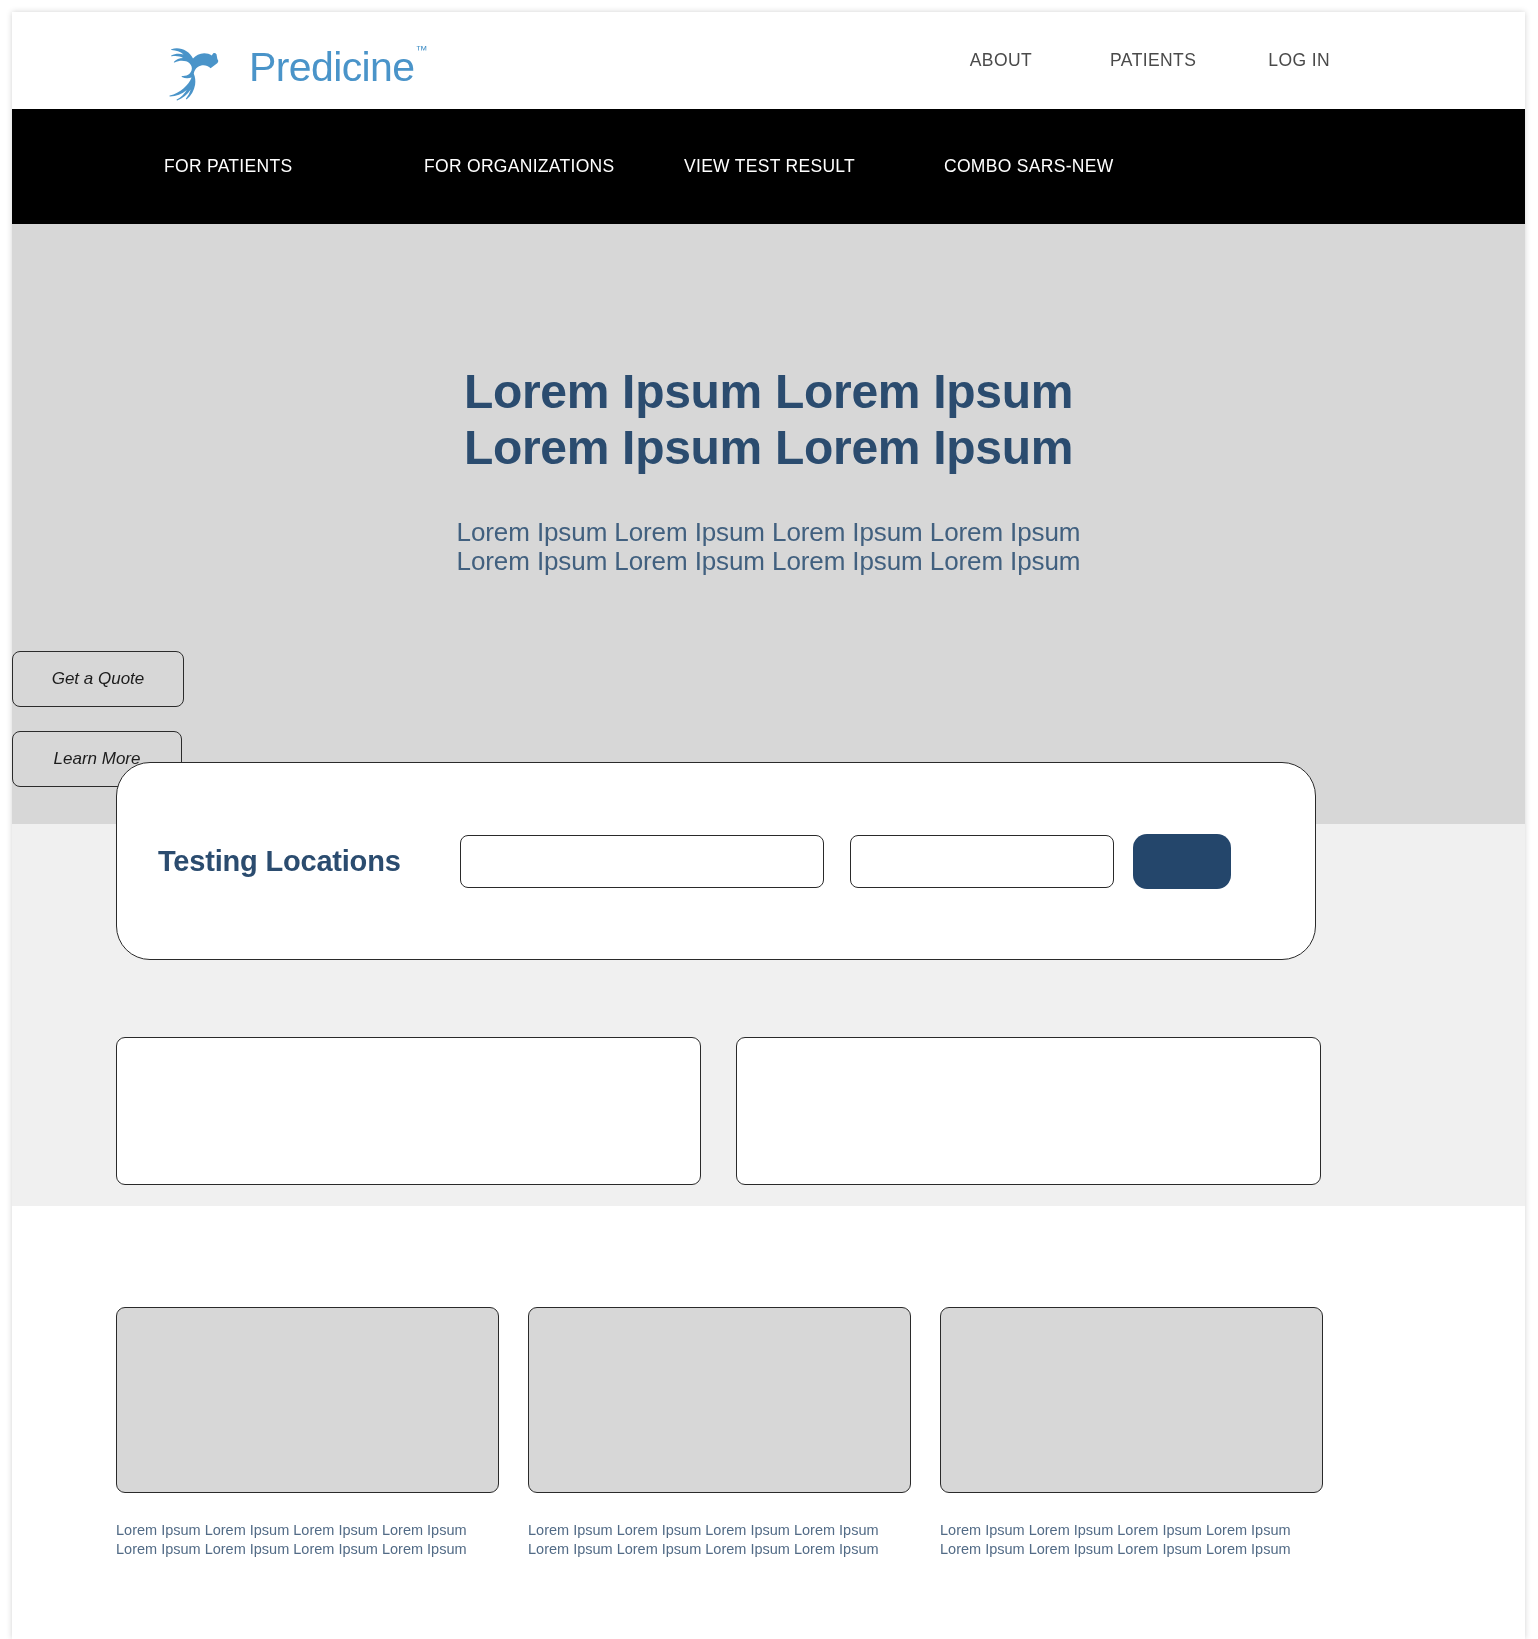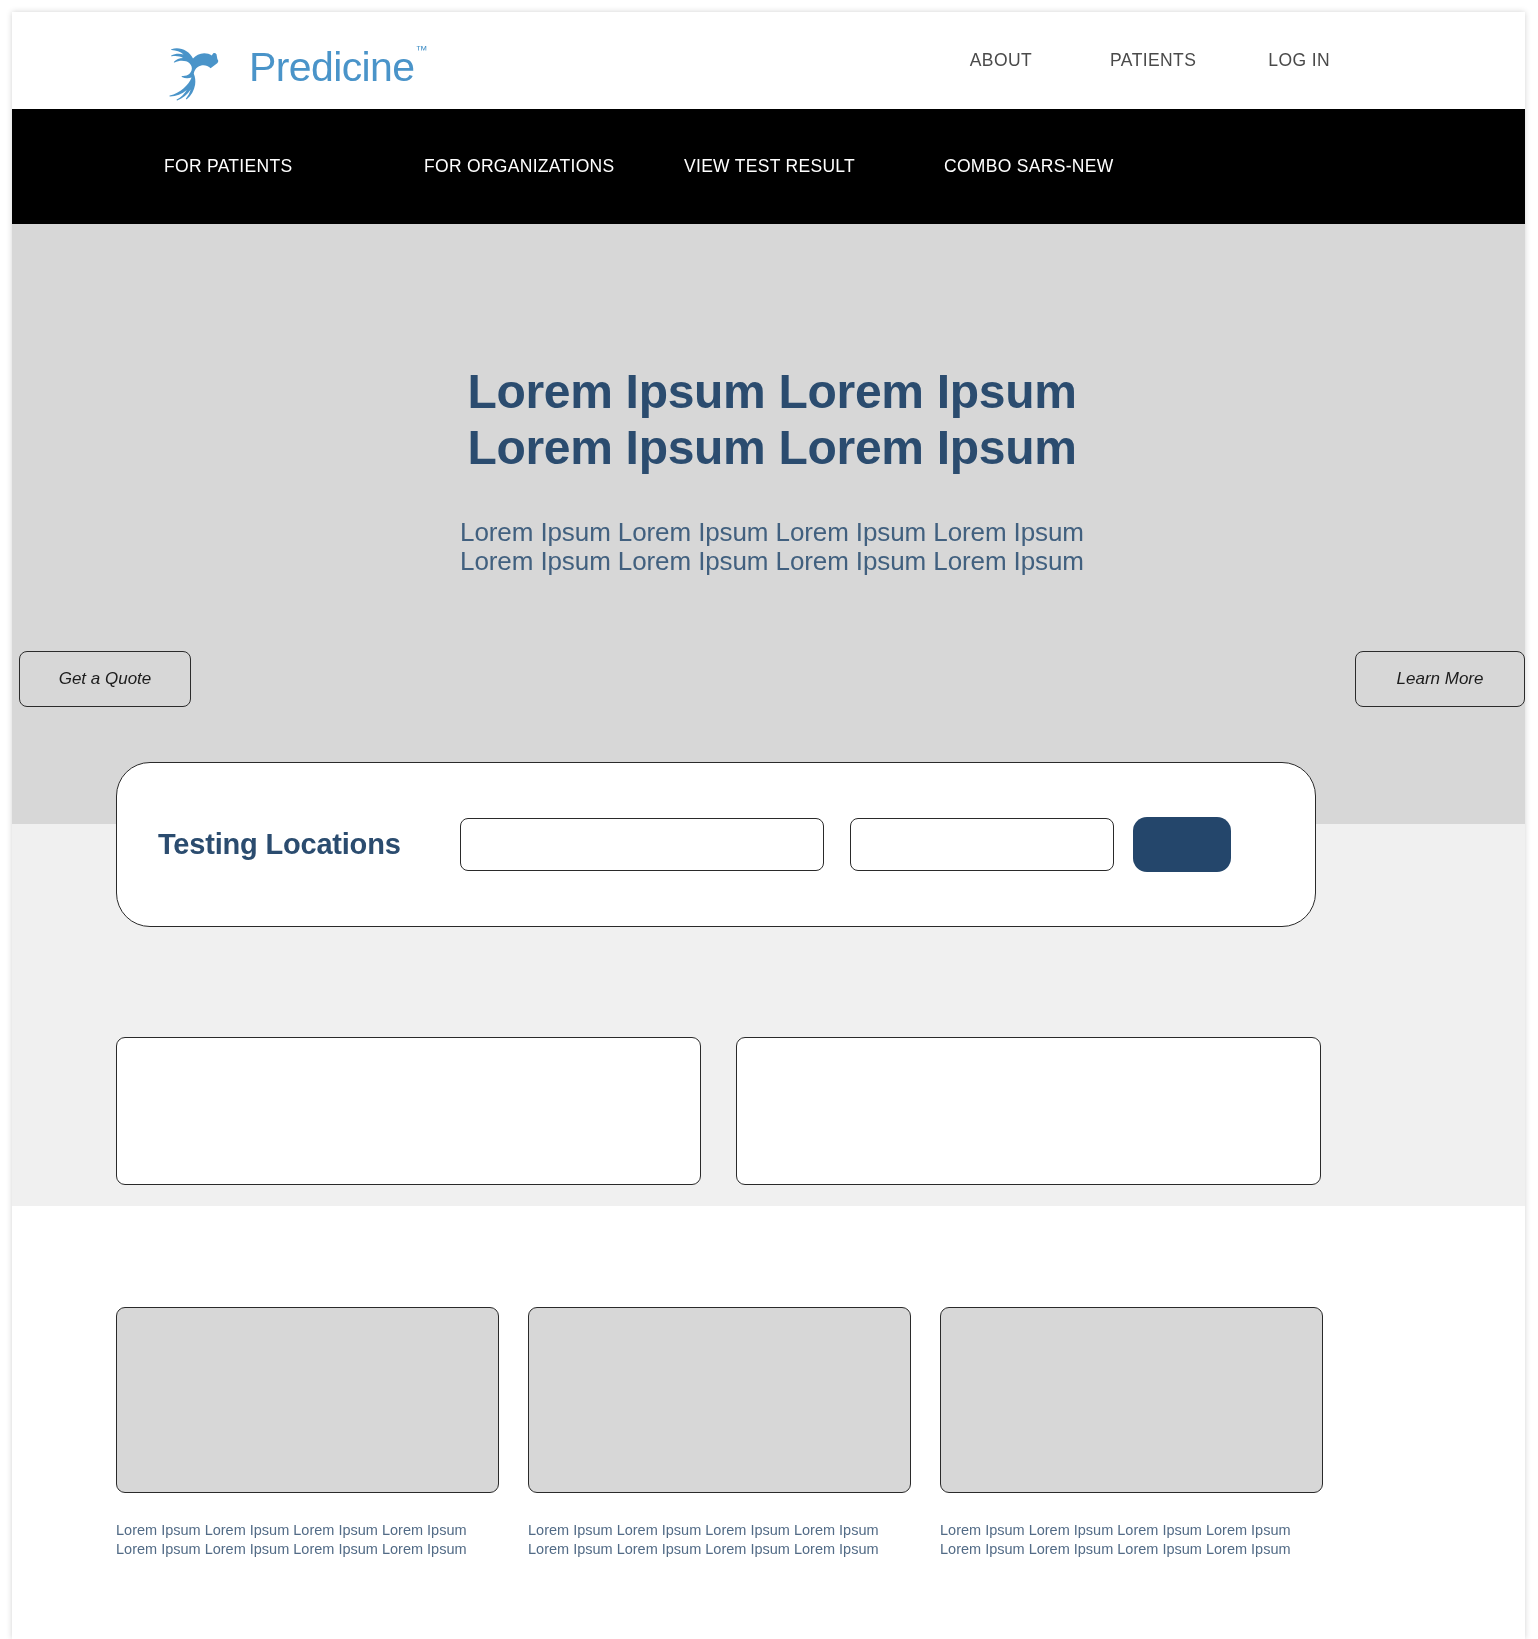--- a/index.html
+++ b/index.html
@@ -95,21 +95,20 @@
   .bn-0 { left: 152px; }
   .bn-1 { left: 412px; }
   .bn-2 { left: 672px; }
   .bn-3 { left: 932px; }
 
   
   .hero {
     height: 600px;
     background: #d7d7d7;
     position: relative;
-    padding-left: 7px;
   }
   .hero-inner { padding-top: 140px; text-align: center; }
   .hero h1 {
     font-size: 48px;
     font-weight: bold;
     color: #2b4c6f;
     line-height: 1.17;
     letter-spacing: -0.3px;
   }
   .hero p.sub {
@@ -117,21 +116,22 @@
     font-size: 26px;
     font-weight: 400;
     color: #41607f;
     line-height: 1.1;
     letter-spacing: -0.1px;
   }
   .hero-btns {
     margin-top: 75px;
     display: flex;
     justify-content: space-between;
-    gap: 8px;
+    gap: 24px;
+    flex-direction: column;
   }
   .ghost-btn {
     border: 1.3px solid #2b2b2b;
     border-radius: 8px;
     background: transparent;
     font-family: "Liberation Sans", sans-serif;
     font-style: italic;
     font-size: 17px;
     color: #1c1c1c;
     height: 56px;
@@ -145,21 +145,21 @@
     background: #f0f0f0;
     height: 382px;
     position: relative;
   }
 
   .locations-card {
     position: absolute;
     left: 104px;
     top: -62px;
     width: 1200px;
-    height: 165px;
+    height: 198px;
     background: #ffffff;
     border: 1.2px solid #2a2a2a;
     border-radius: 34px;
     display: flex;
     align-items: center;
     z-index: 5;
   }
   .loc-title {
     position: absolute;
     left: 41px;

